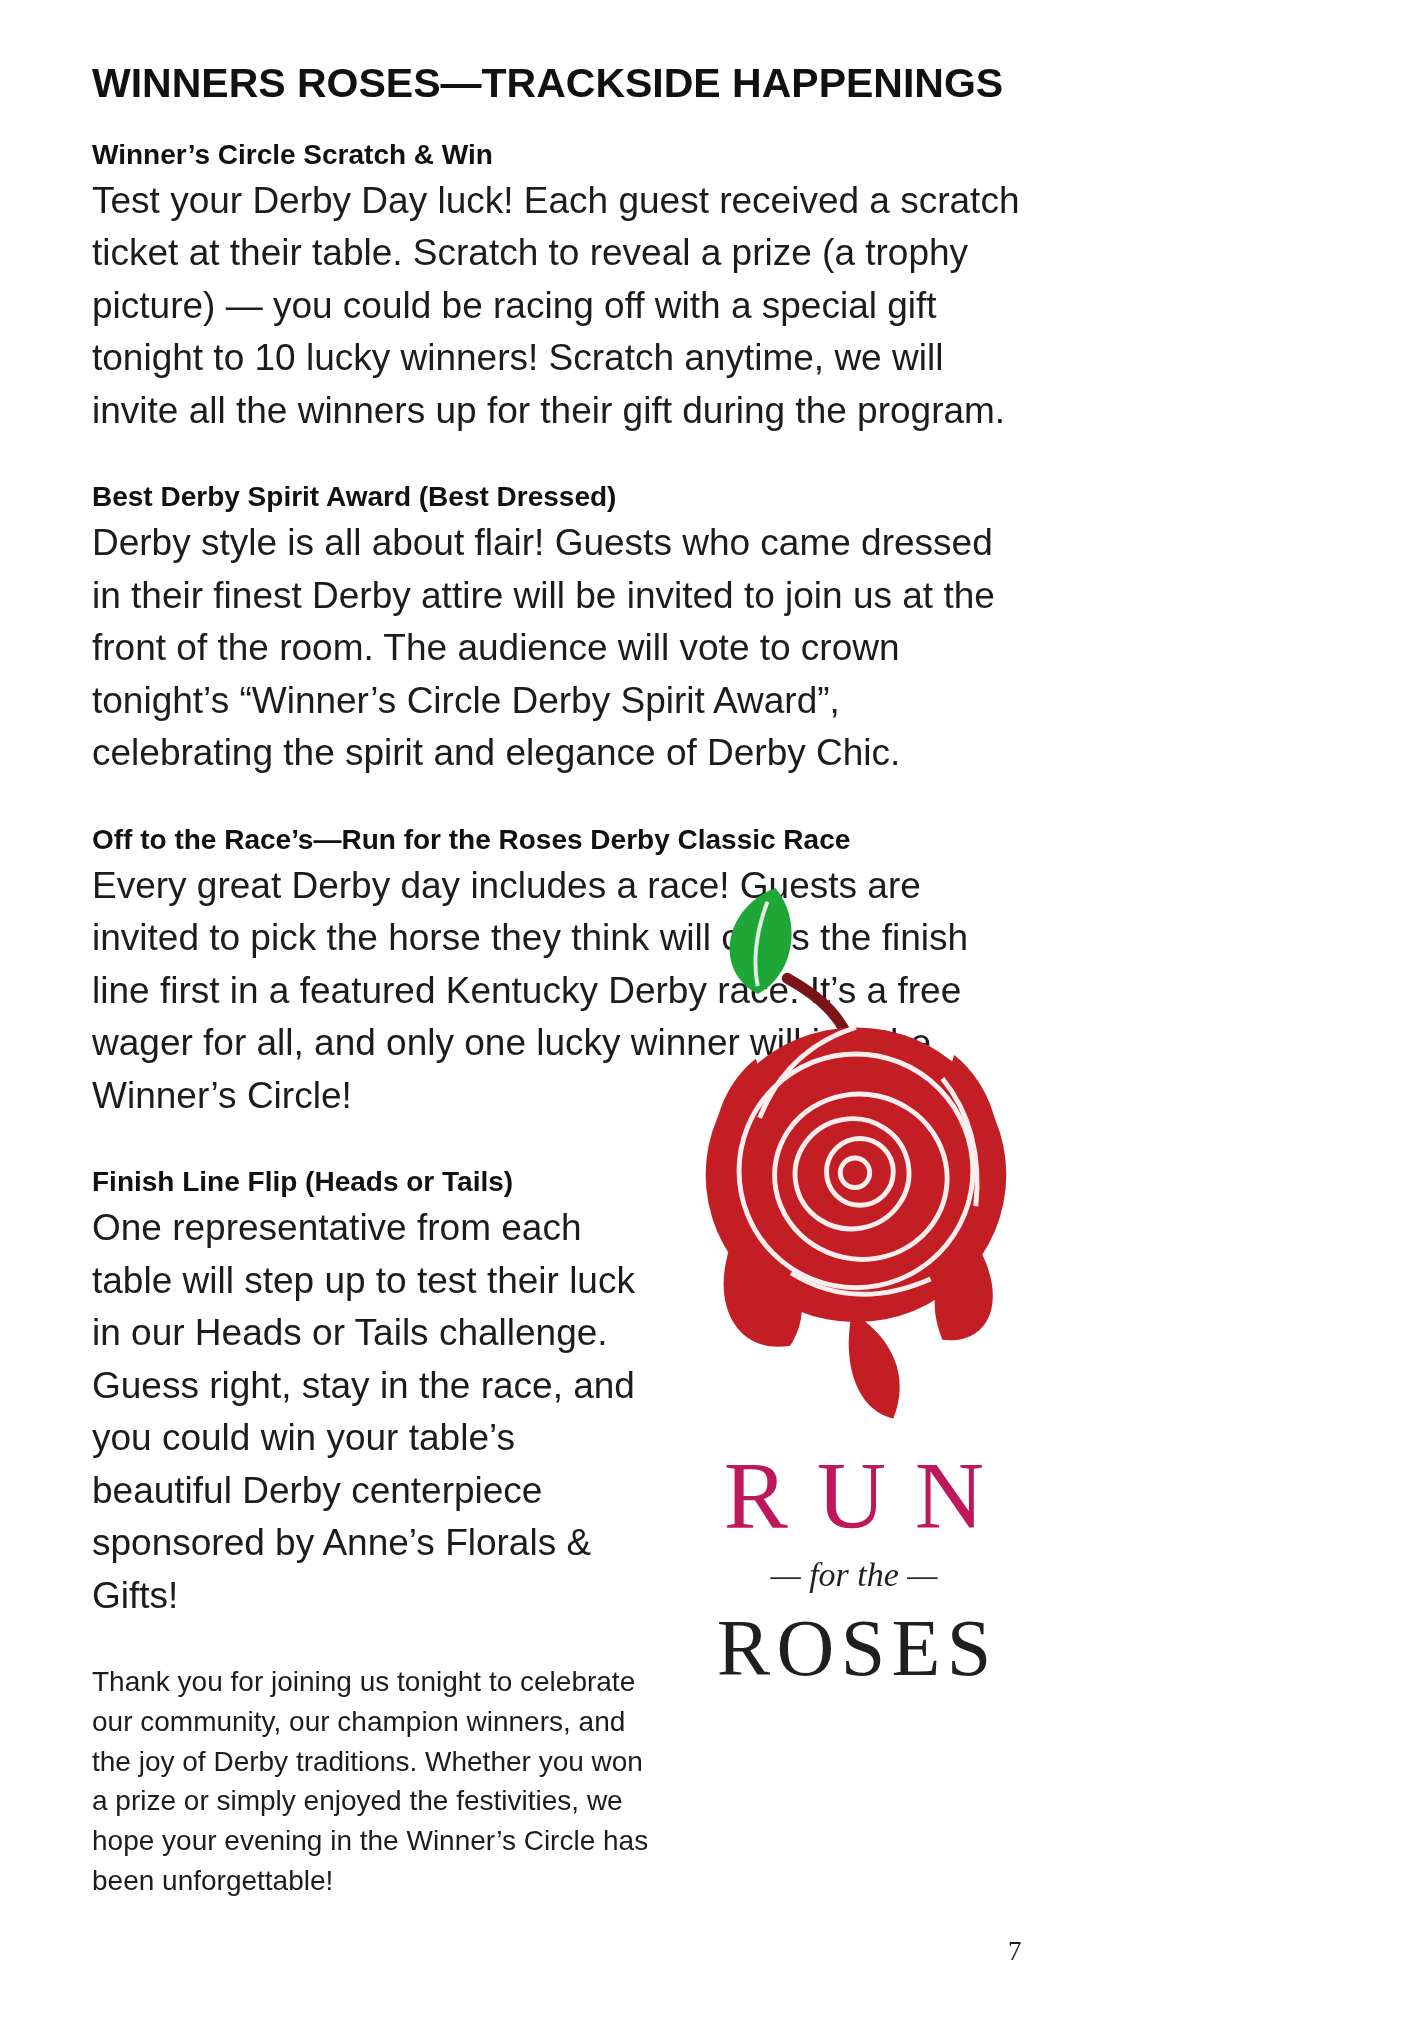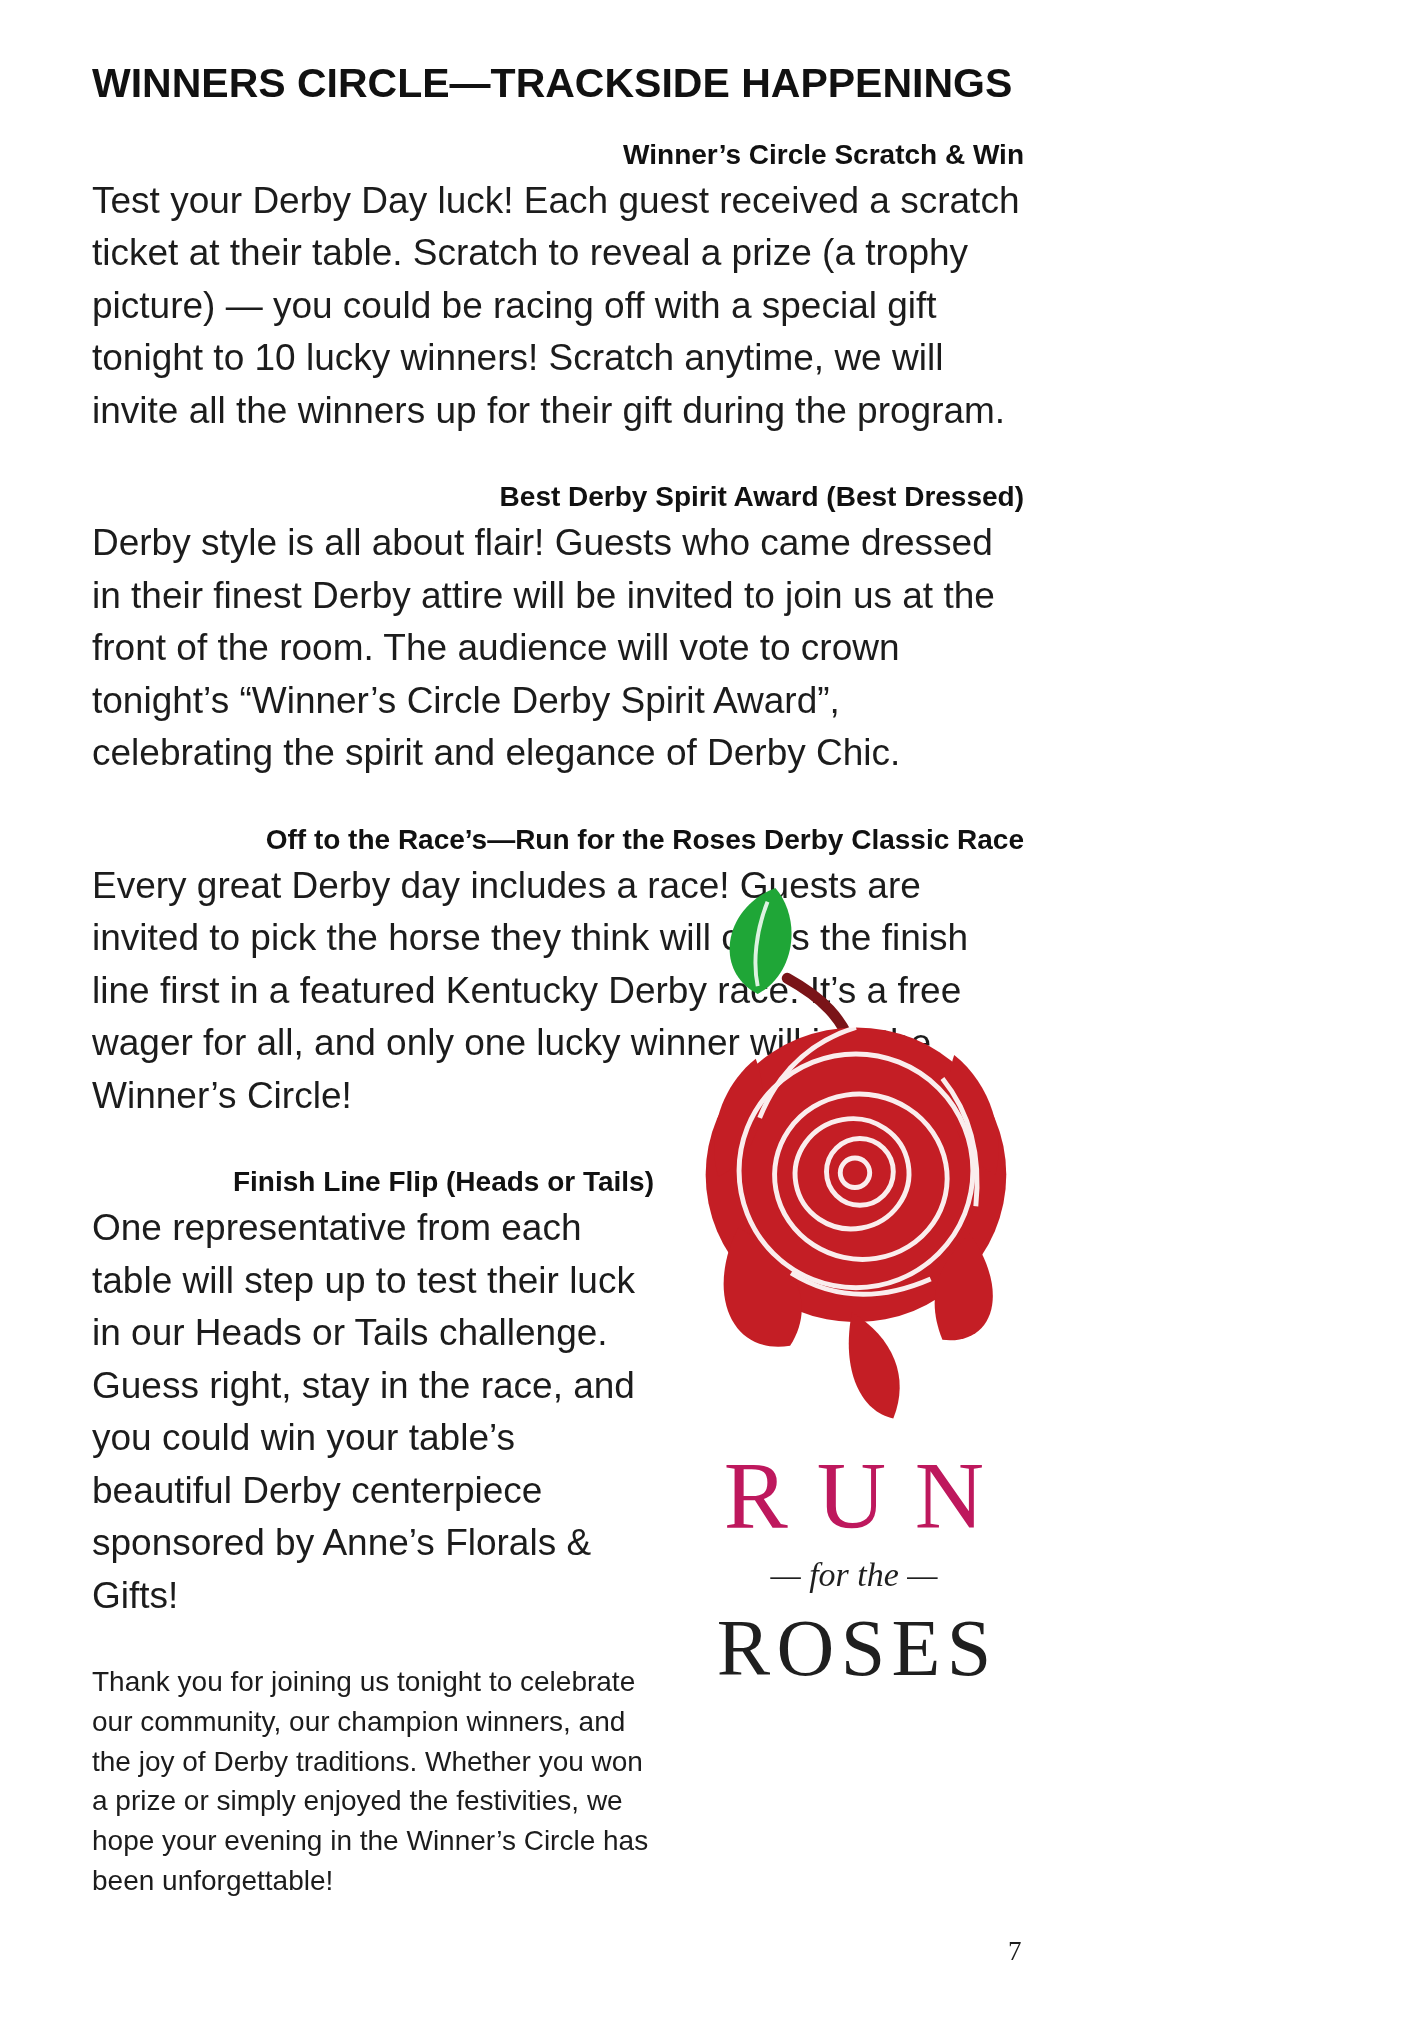--- a/index.html
+++ b/index.html
@@ -41,21 +41,20 @@
   }
   .section {
     margin: 0 0 40px 0;
   }
   .section h2 {
     margin: 0;
     font-size: 28px;
     line-height: 1.42;
     font-weight: 700;
     color: #111111;
-    text-align: right;
   }
   .section p {
     margin: 0;
     font-size: 37px;
     line-height: 1.42;
   }
   .narrow {
     max-width: 562px;
   }
   
@@ -103,21 +102,21 @@
     font-size: 27px;
     color: #1c1c1c;
   }
 </style>
 </head>
 <body>
 
 <div class="page">
   <div class="content">
 
-    <h1 class="doc-title">WINNERS CIRCLE—TRACKSIDE HAPPENINGS</h1>
+    <h1 class="doc-title">WINNERS ROSES—TRACKSIDE HAPPENINGS</h1>
 
 
     <div class="section">
       <h2>Winner’s Circle Scratch &amp; Win</h2>
       <p>Test your Derby Day luck! Each guest received a scratch ticket at their table. Scratch to reveal a prize (a trophy picture) — you could be racing off with a special gift tonight to 10 lucky winners!  Scratch anytime, we will invite all the winners up for their gift during the program.</p>
     </div>
 
     <div class="section">
       <h2>Best Derby Spirit Award (Best Dressed)</h2>
       <p>Derby style is all about flair! Guests who came dressed in their finest Derby attire will be invited to join us at the front of the room. The audience will vote to crown tonight’s “Winner’s Circle Derby Spirit Award”, celebrating the spirit and elegance of Derby Chic.</p>

